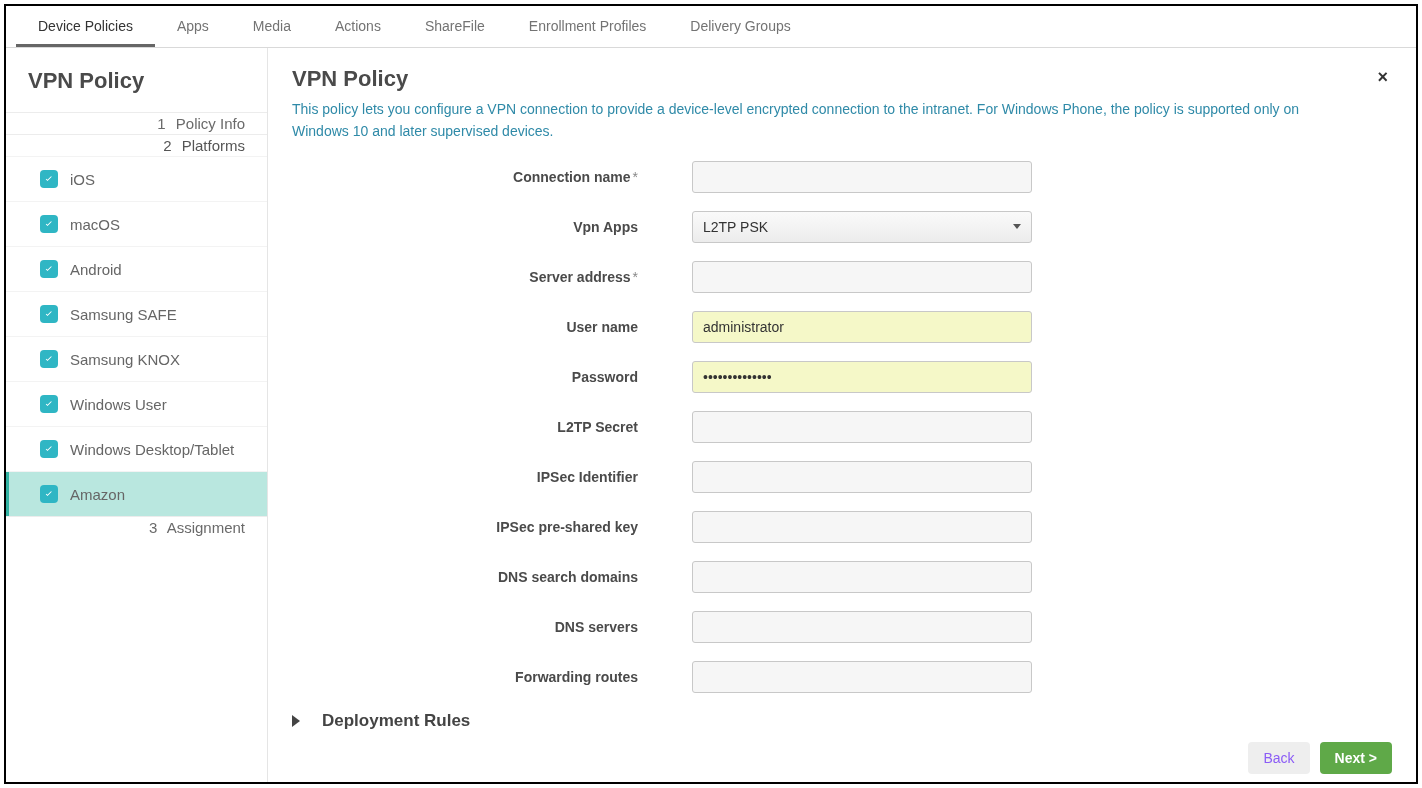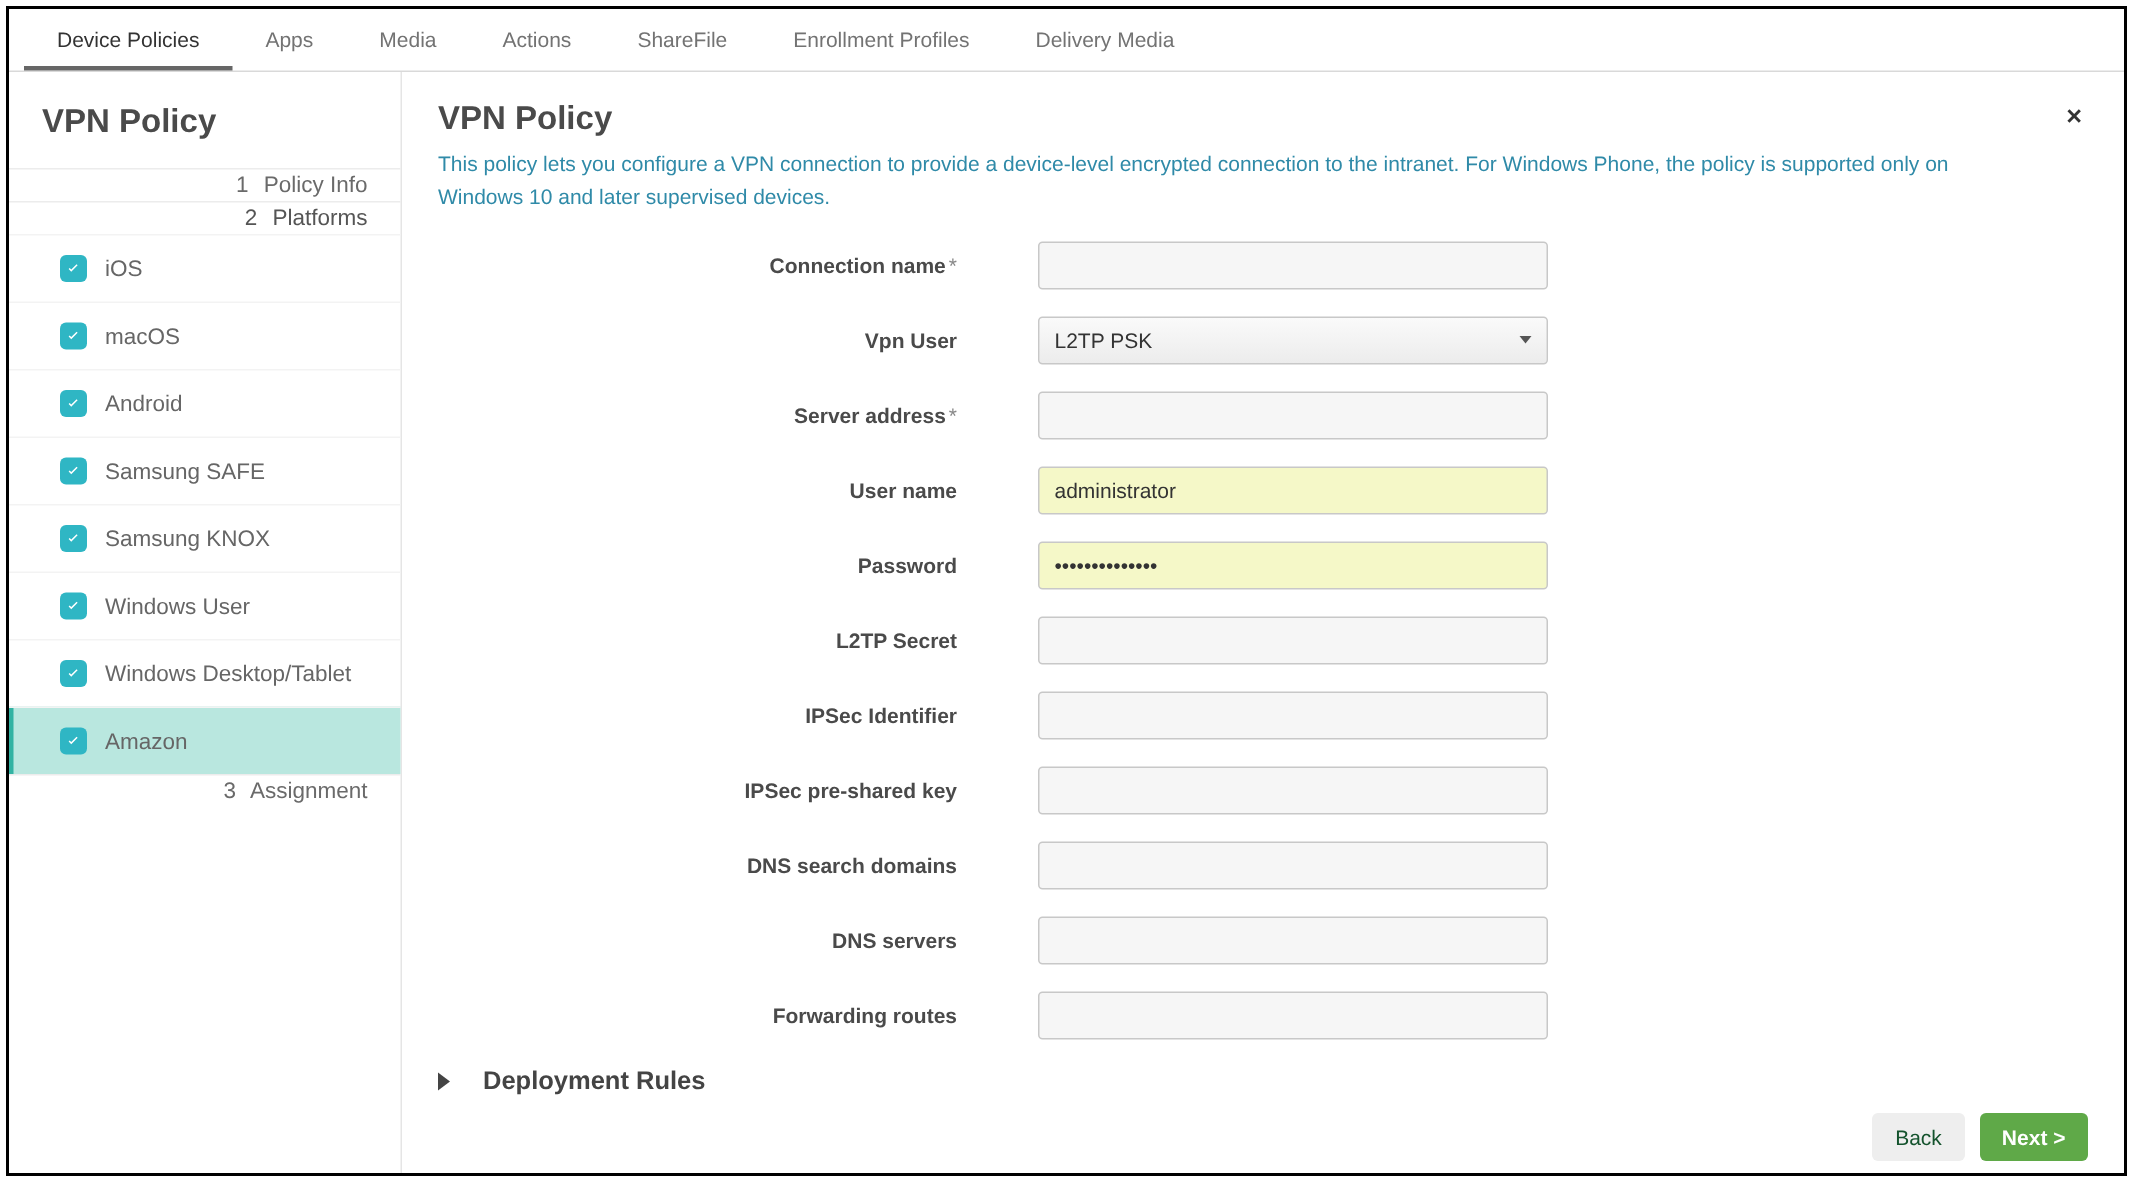--- a/index.html
+++ b/index.html
@@ -204,41 +204,41 @@
   }
   .btn {
     padding: 7px 14px;
     border-radius: 4px;
     font-size: 14px;
     cursor: pointer;
     border: 1px solid transparent;
   }
   .btn-back {
     background: #eeeeee;
-    color: #14532d;
+    color: #8b5cf6;
   }
   .btn-next {
     background: #5fa948;
     color: #fff;
     font-weight: 600;
   }
 </style>
 </head>
 <body>
 
 <div class="app-frame">
 
   <div class="top-tabs">
     <div class="top-tab active">Device Policies</div>
     <div class="top-tab">Apps</div>
     <div class="top-tab">Media</div>
     <div class="top-tab">Actions</div>
     <div class="top-tab">ShareFile</div>
     <div class="top-tab">Enrollment Profiles</div>
-    <div class="top-tab">Delivery Media</div>
+    <div class="top-tab">Delivery Groups</div>
   </div>
 
   <div class="body-row">
 
     <div class="sidebar">
       <div class="sidebar-title">VPN Policy</div>
 
       <div class="sidebar-step">
         <span class="num">1</span>
         <span>Policy Info</span>
@@ -334,21 +334,21 @@
       <div class="form-area">
 
         <div class="form-row">
           <div class="form-label">
             <span>Connection name</span><span class="req">*</span>
           </div>
           <input class="form-input" type="text" value="" style="">
         </div>
 
         <div class="form-row">
-          <div class="form-label">Vpn User</div>
+          <div class="form-label">Vpn Apps</div>
           <div class="form-select">
             <span>L2TP PSK</span>
             <span class="caret"></span>
           </div>
         </div>
 
         <div class="form-row">
           <div class="form-label">
             <span>Server address</span><span class="req">*</span>
           </div>

